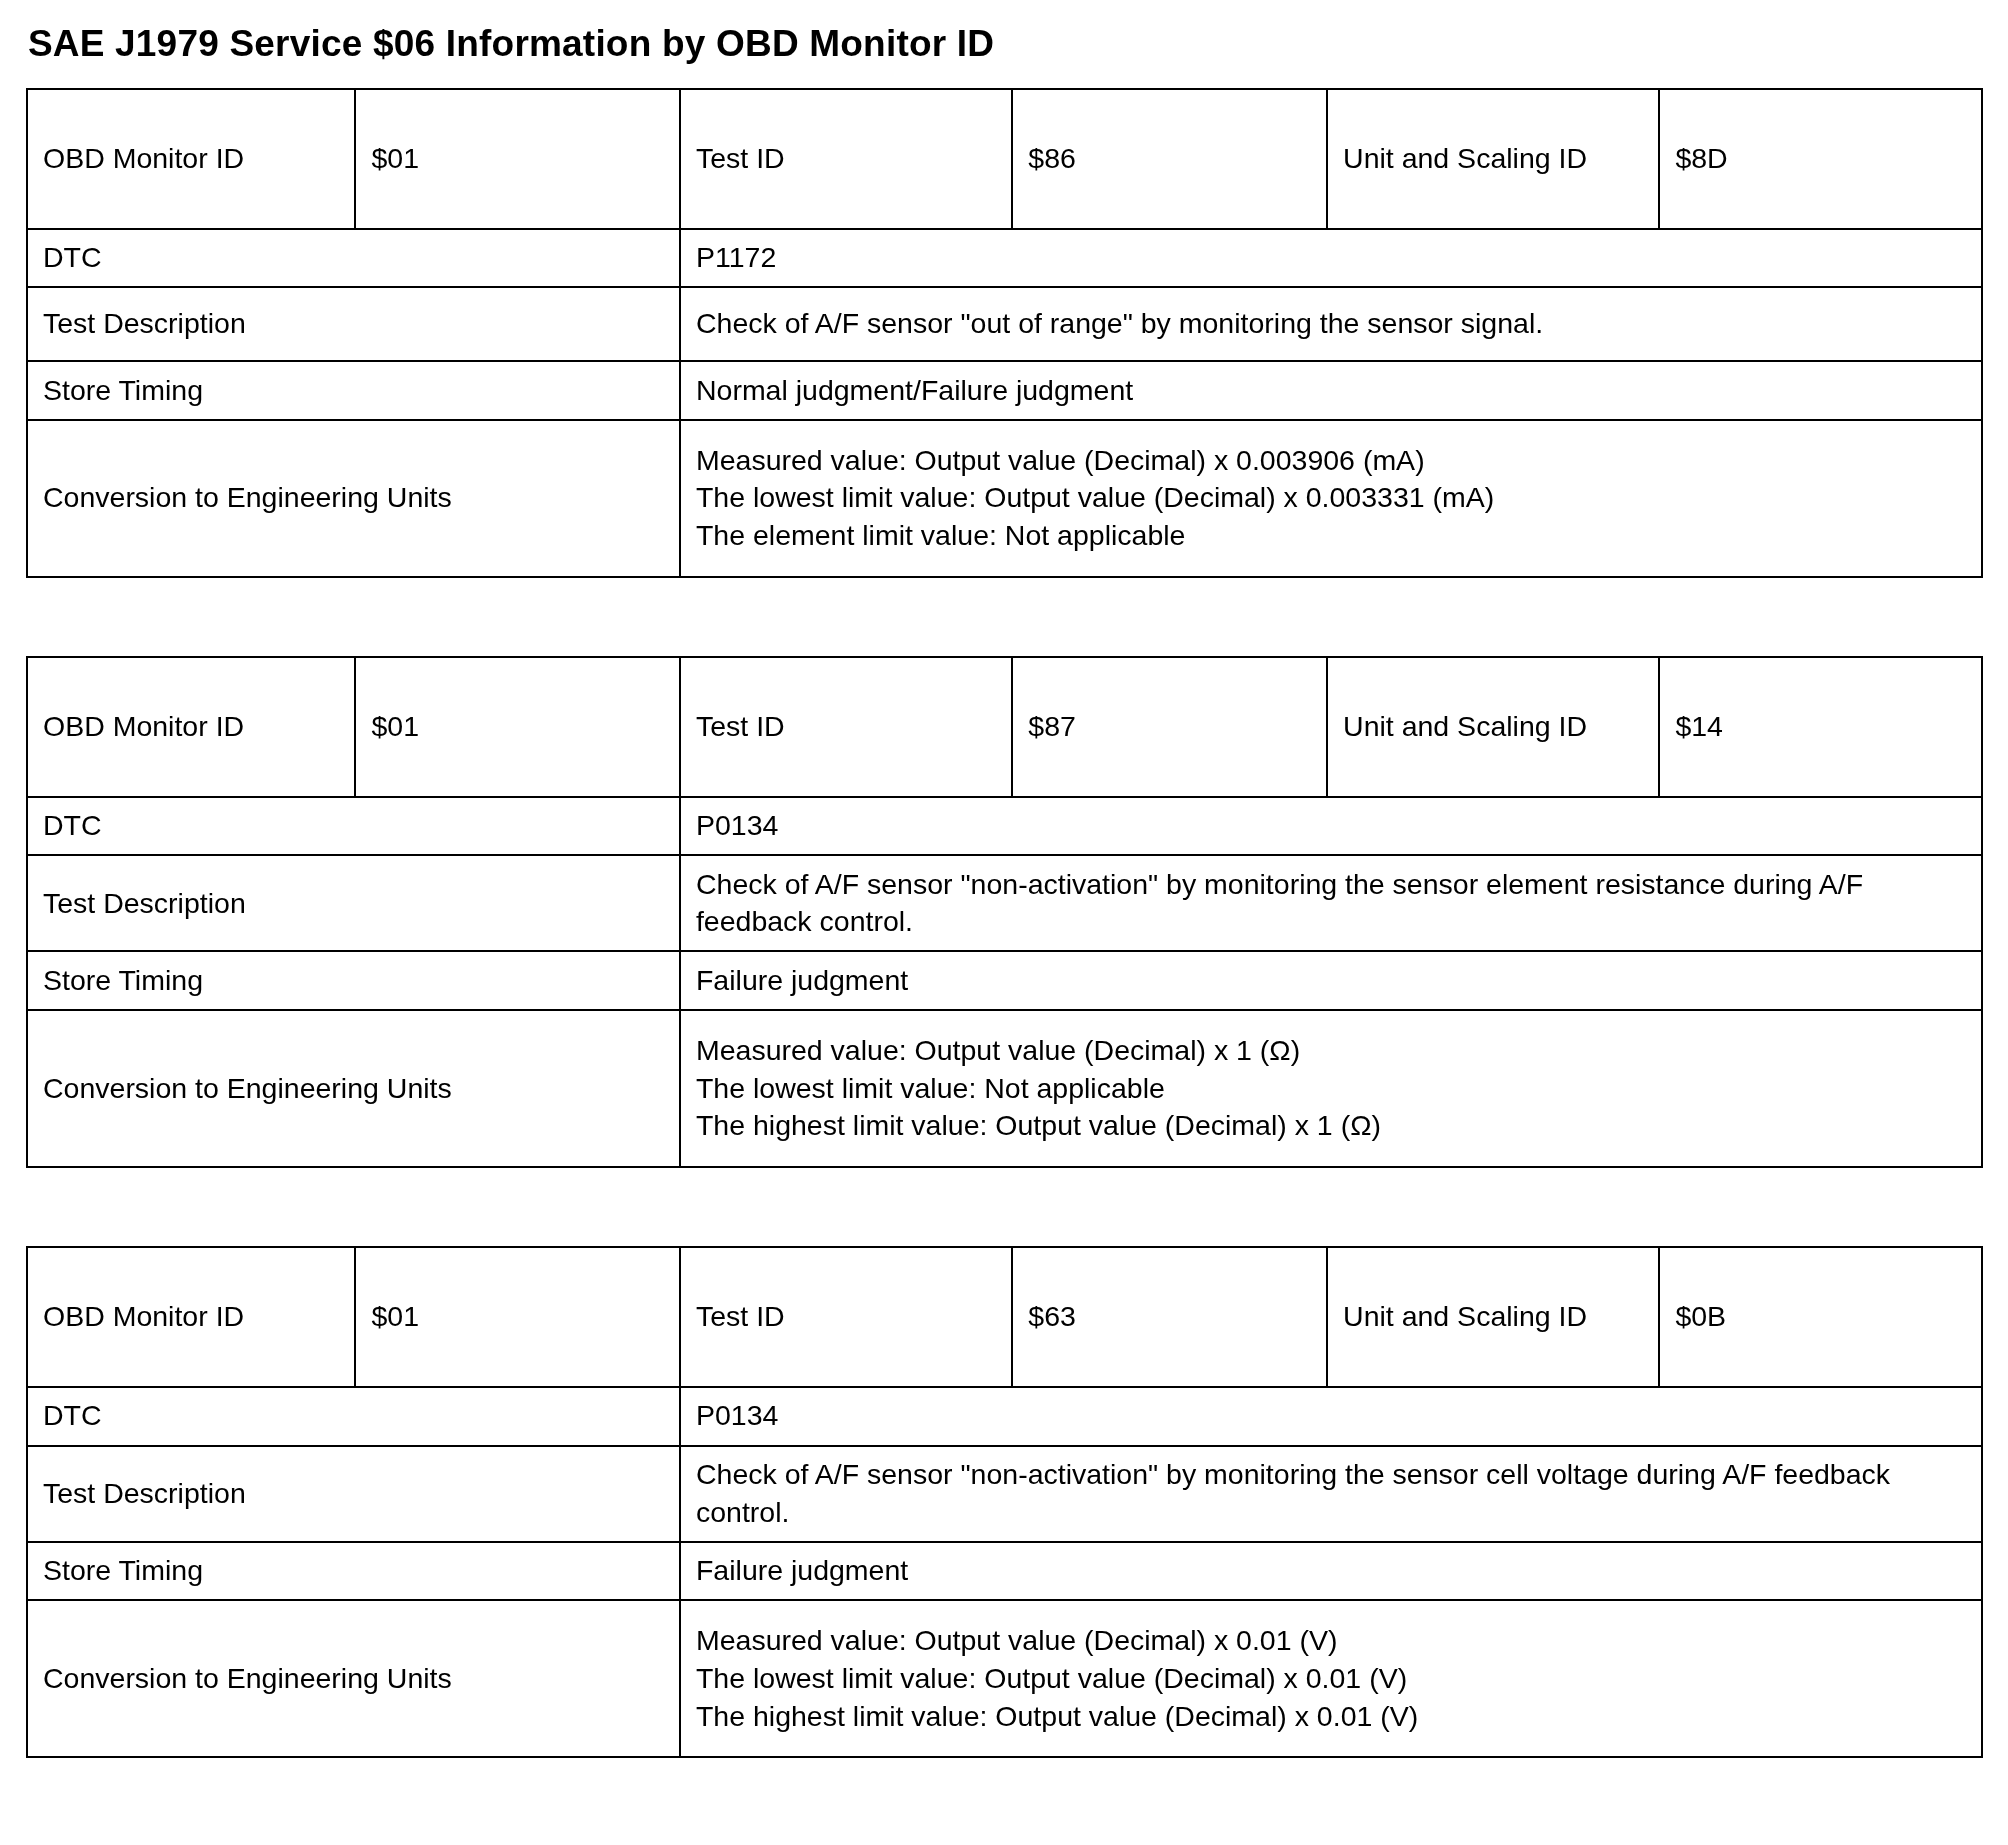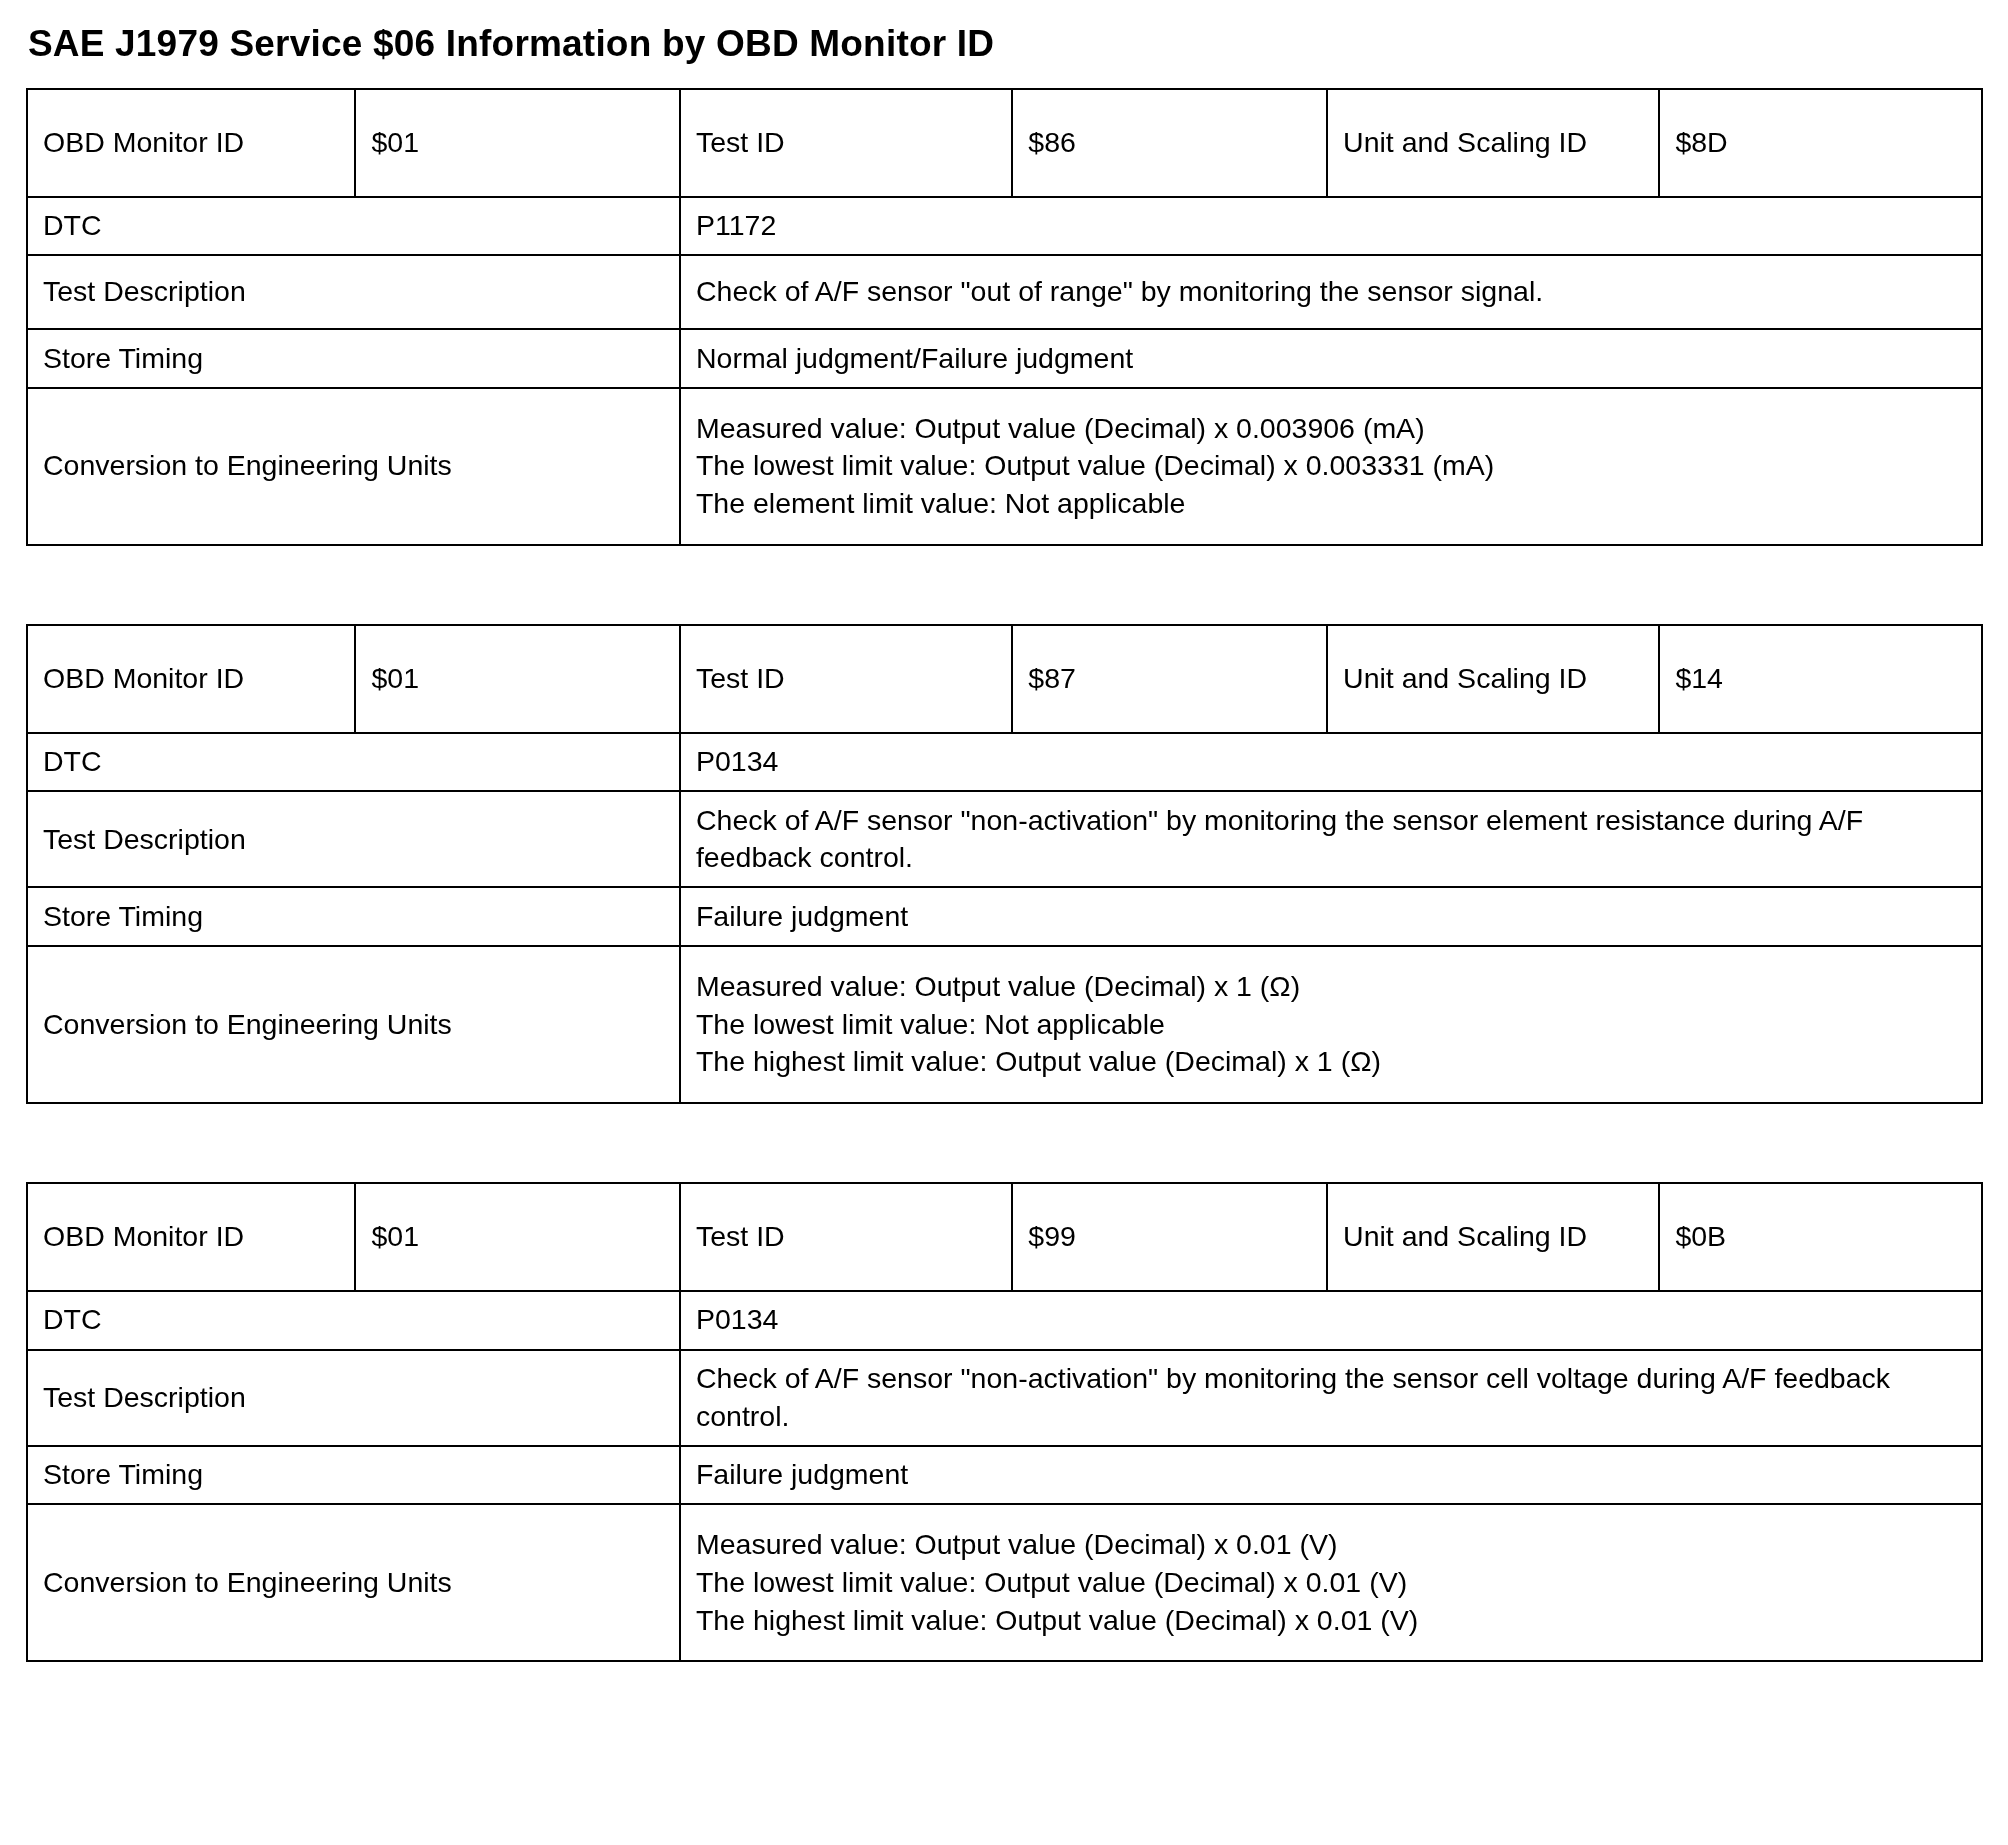--- a/index.html
+++ b/index.html
@@ -31,21 +31,21 @@
   }
   table.obd-table:last-child { margin-bottom: 0; }
   table.obd-table td {
     border: 2.9px solid #000000;
     font-size: 28.5px;
     line-height: 1.32;
     padding: 9.5px 15px;
     vertical-align: middle;
     word-wrap: break-word;
   }
-  tr.row-header td { height: 108px; }
+  tr.row-header td { height: 140px; }
   tr.row-simple td { height: 56px; }
   tr.row-desc td { height: 74px; border-radius: 22px; }
   tr.row-conv td { padding-top: 21px; padding-bottom: 21px; }
   col.c1 { width: 16.8%; }
   col.c2 { width: 16.6%; }
   col.c3 { width: 17.0%; }
   col.c4 { width: 16.1%; }
   col.c5 { width: 17.0%; }
   col.c6 { width: 16.5%; }
   .conv-line { margin: 0; }
@@ -146,21 +146,21 @@
         <col class="c3">
         <col class="c4">
         <col class="c5">
         <col class="c6">
       </colgroup>
     <tbody>
       <tr class="row-header">
         <td>OBD Monitor ID</td>
         <td>$01</td>
         <td>Test ID</td>
-        <td>$99</td>
+        <td>$63</td>
         <td>Unit and Scaling ID</td>
         <td>$0B</td>
       </tr>
       <tr class="row-simple">
         <td colspan="2">DTC</td>
         <td colspan="4">P0134</td>
       </tr>
       <tr class="row-desc">
         <td colspan="2">Test Description</td>
         <td colspan="4">Check of A/F sensor "non-activation" by monitoring the sensor cell voltage during A/F feedback control.</td>

